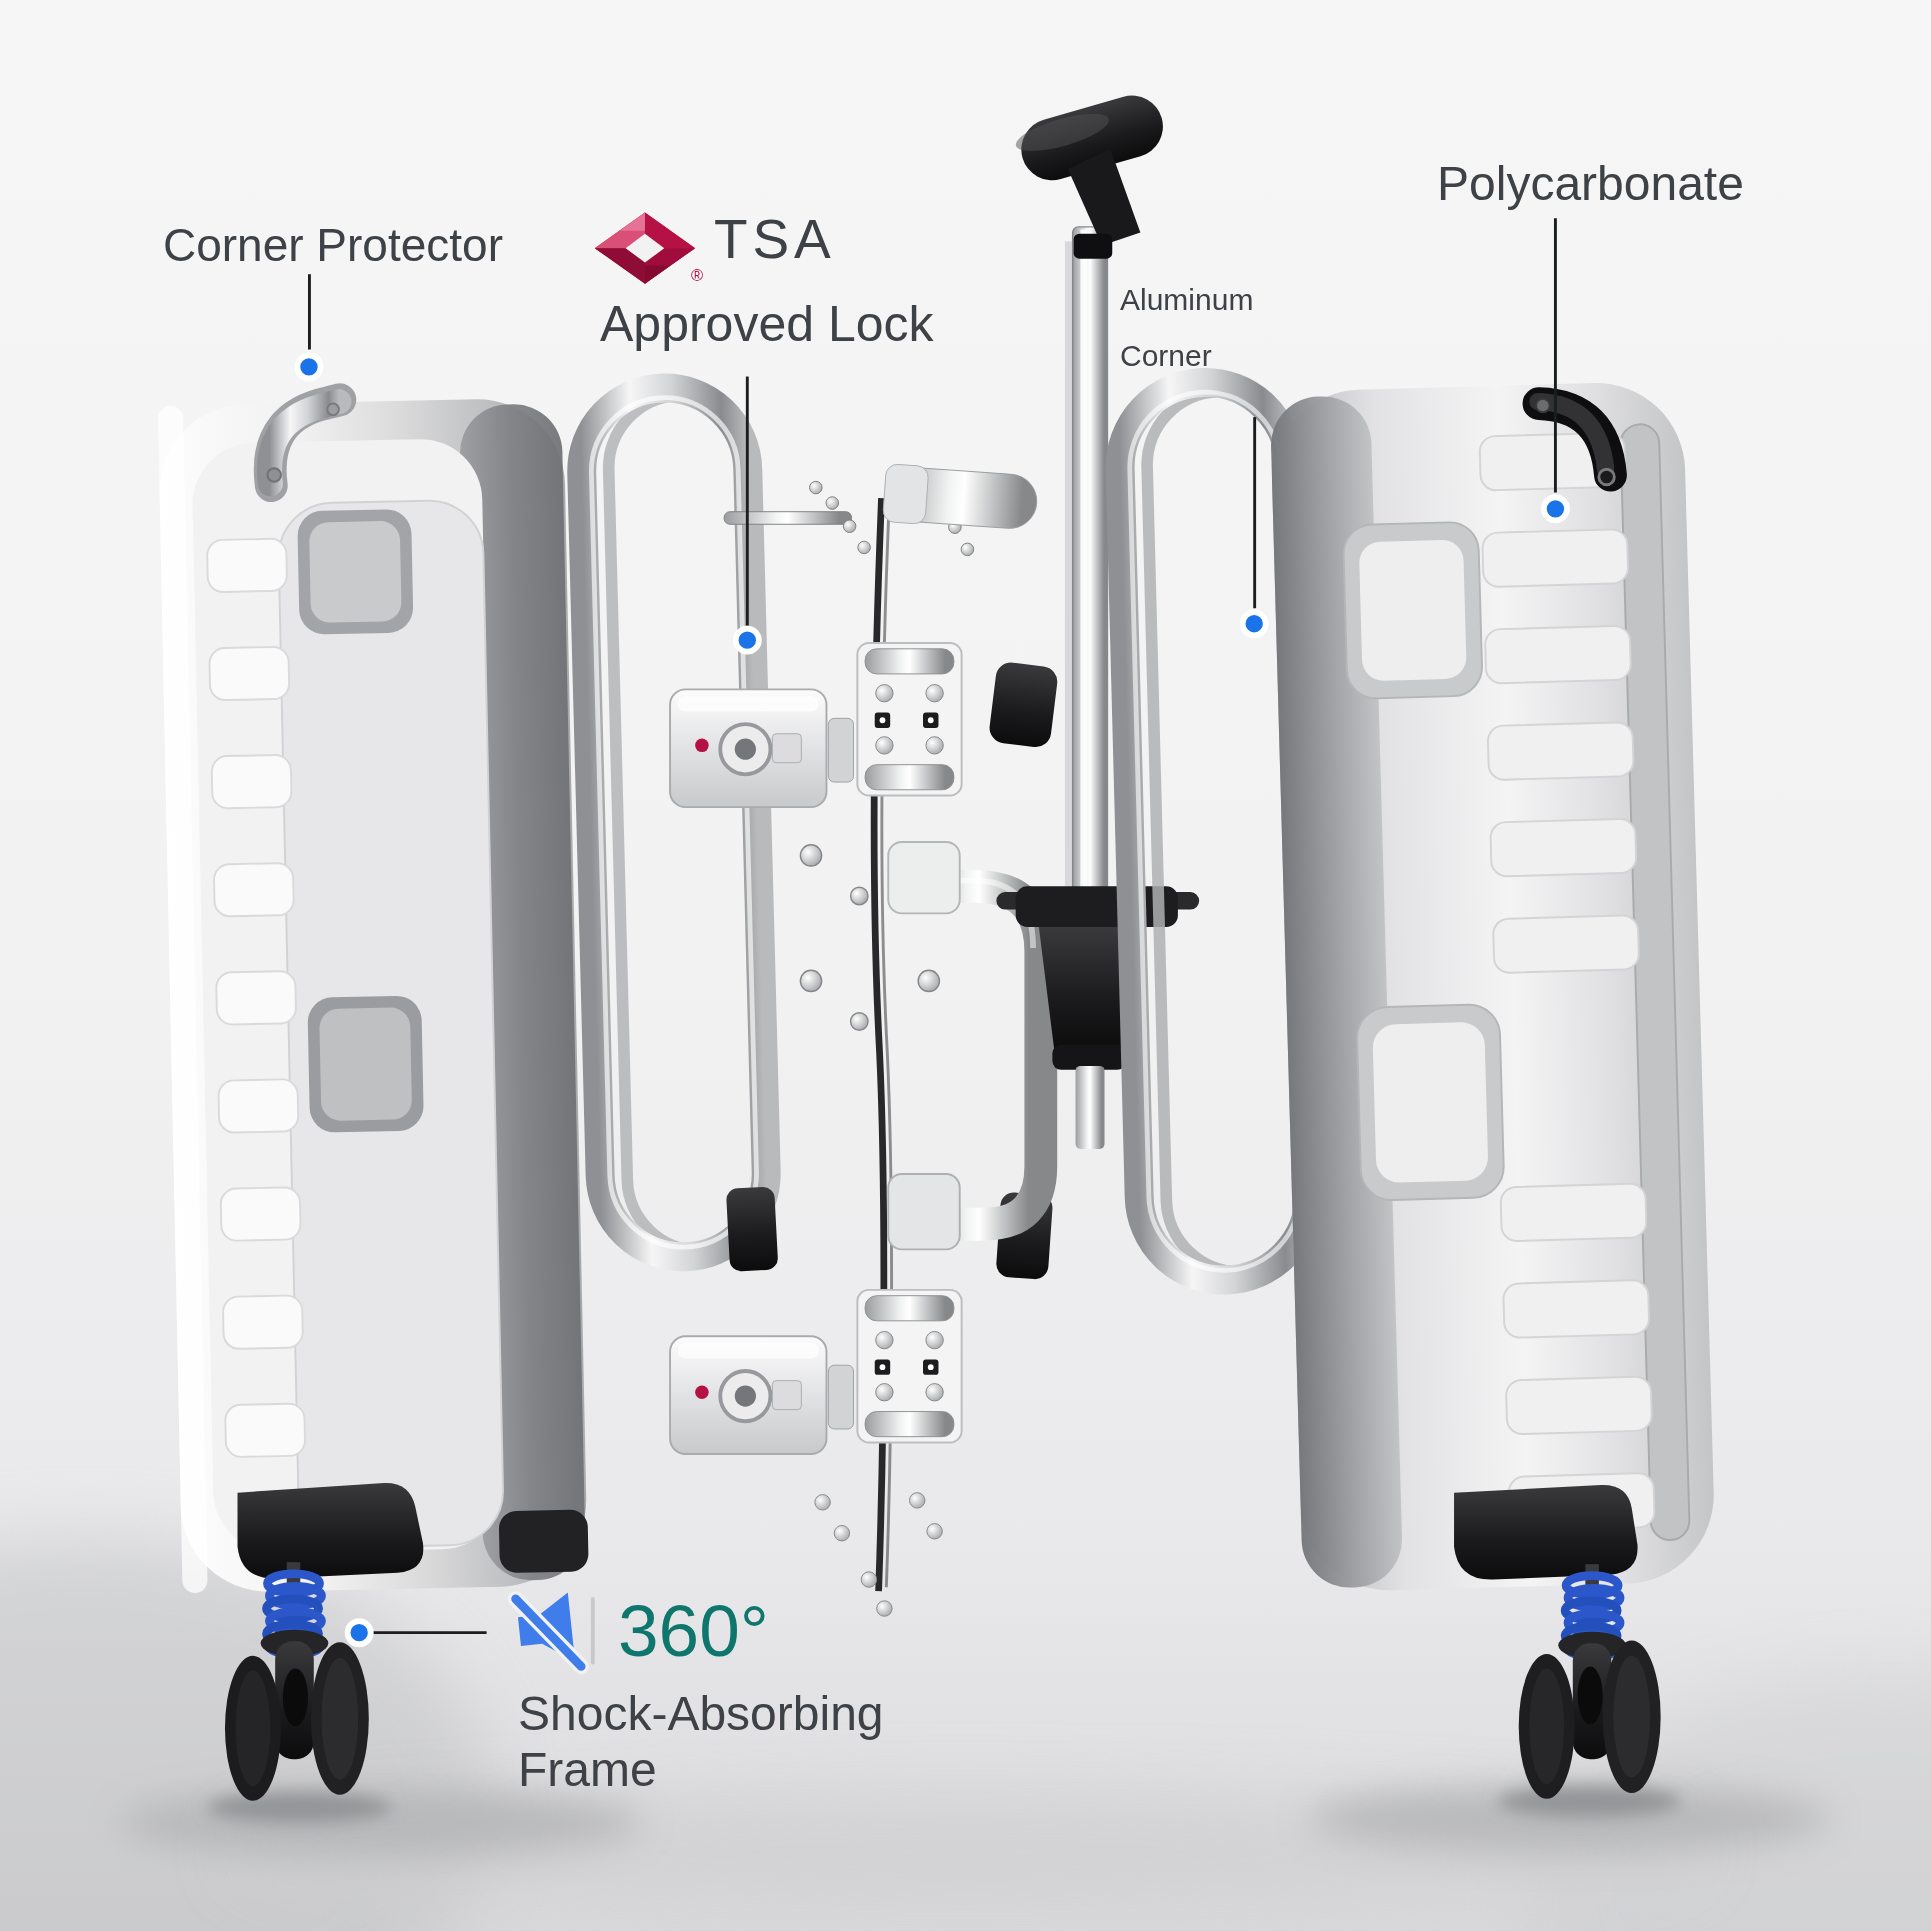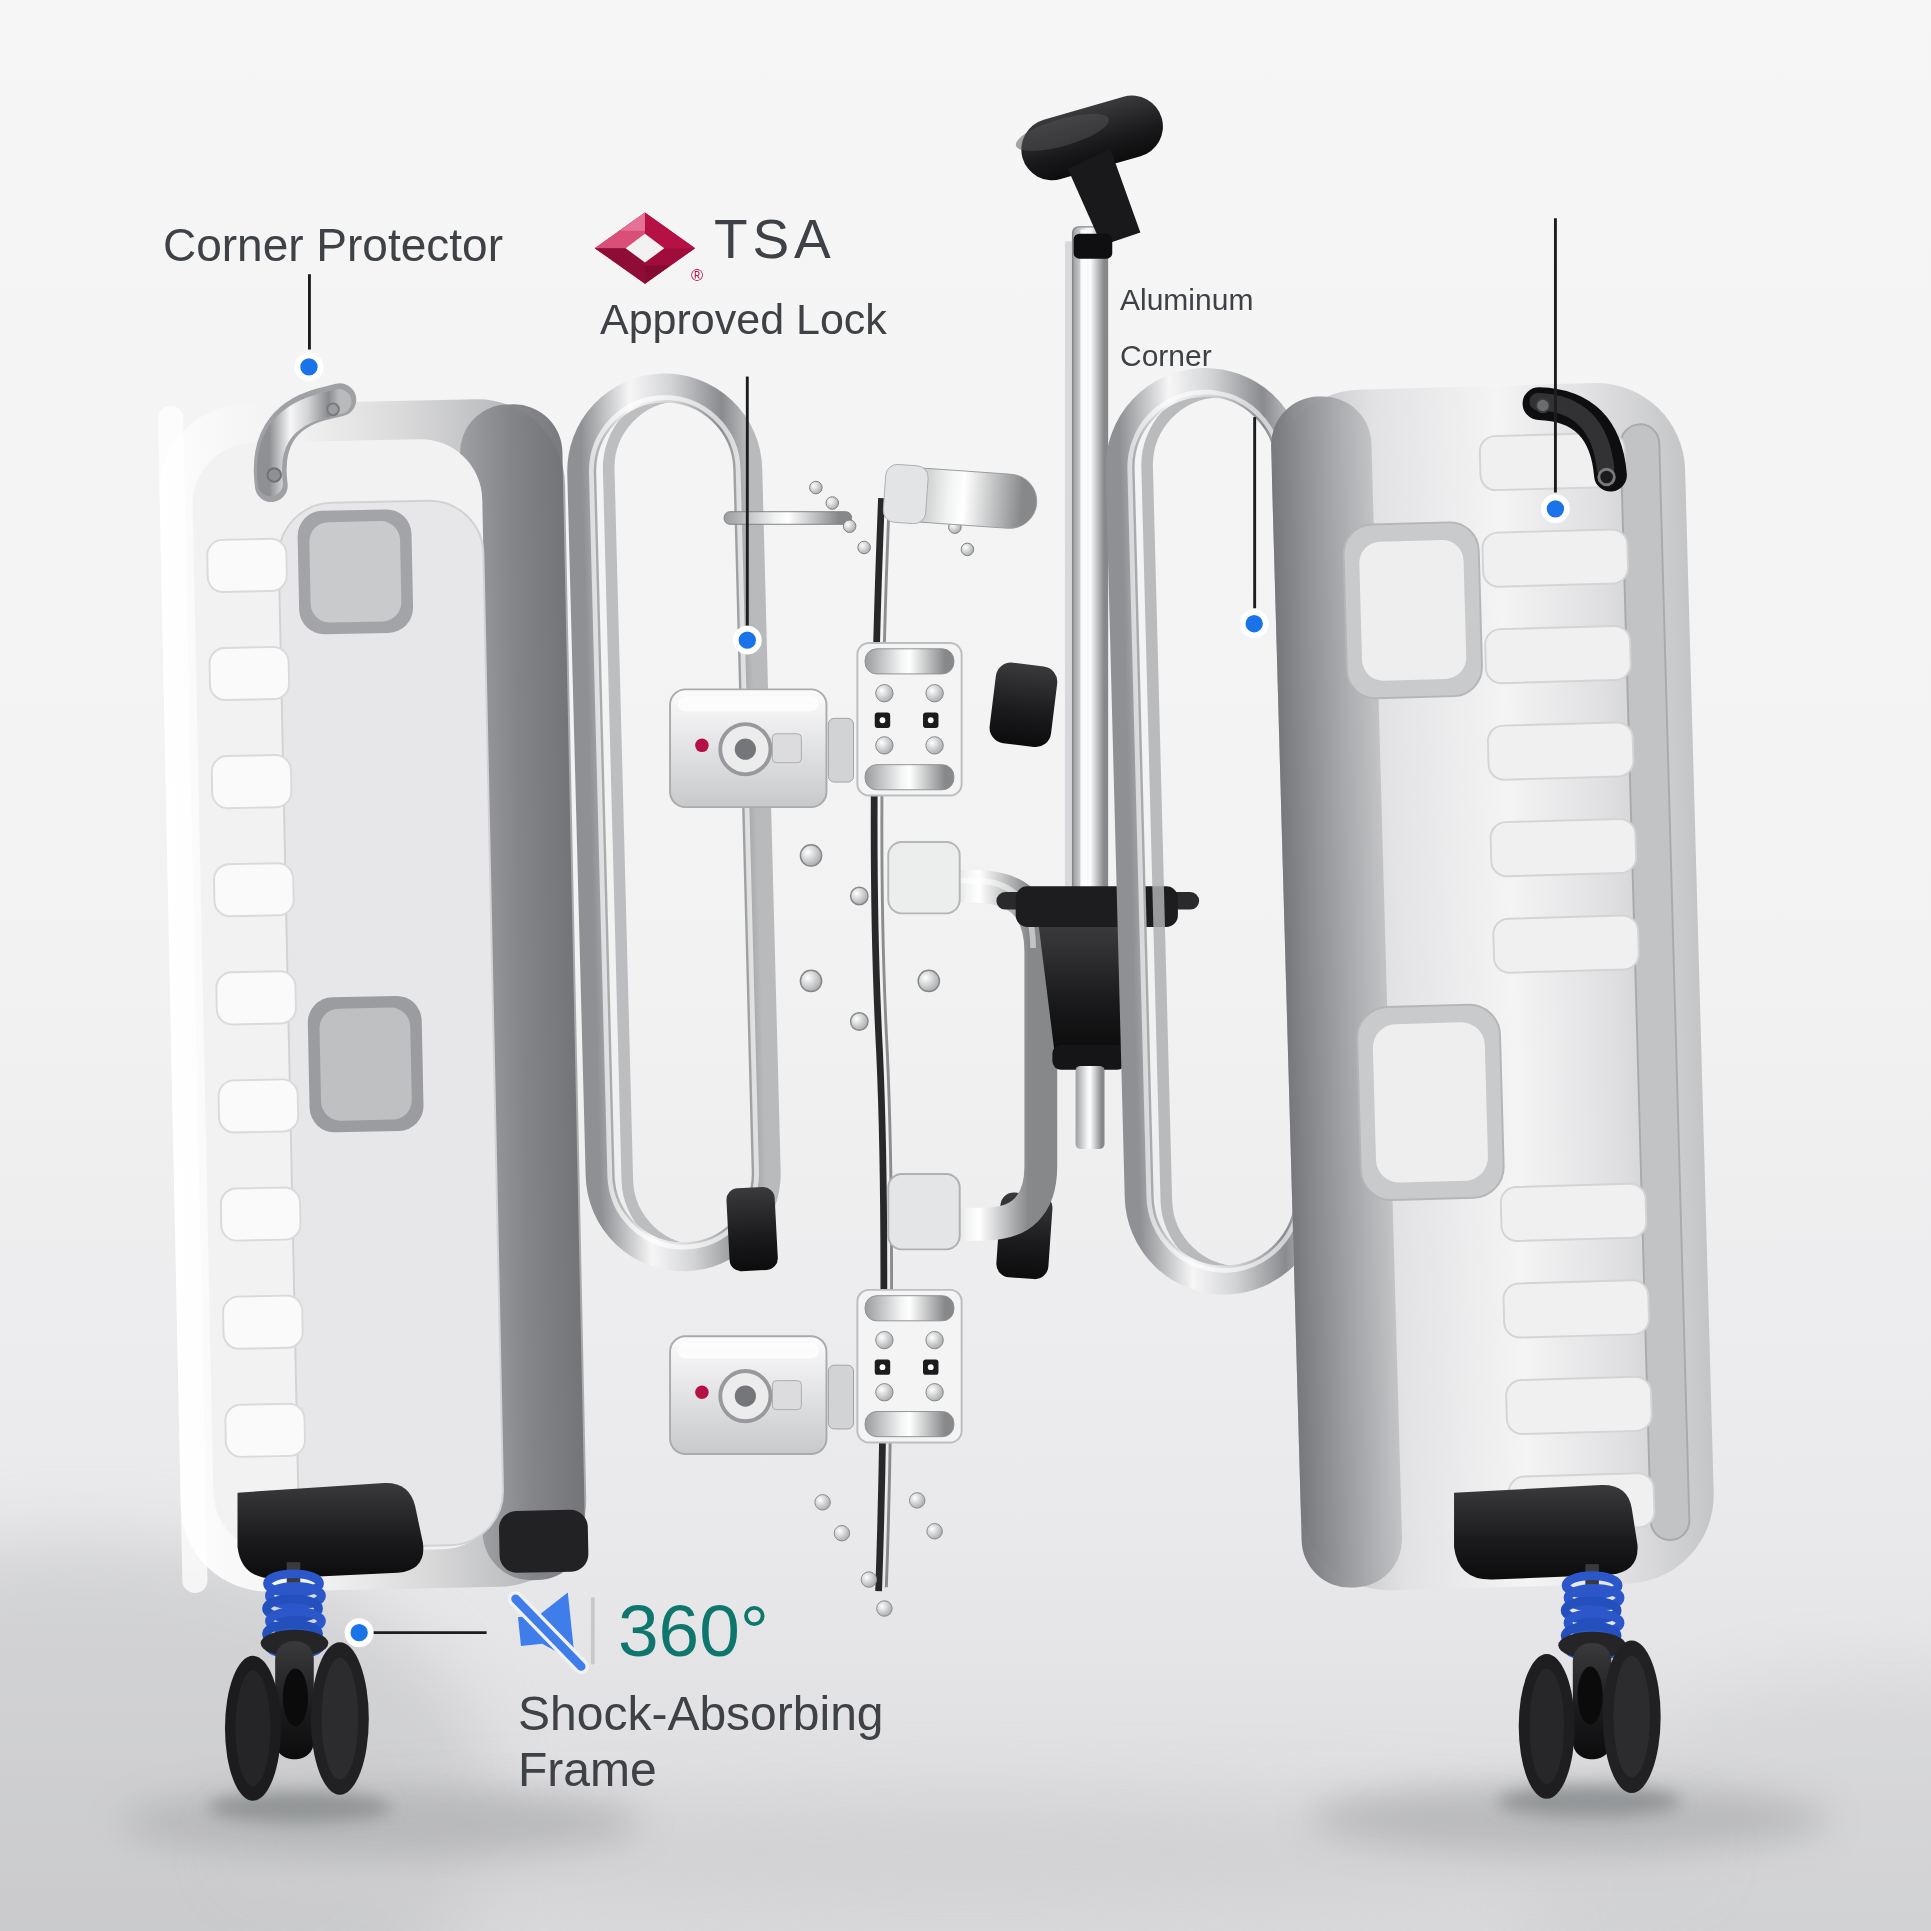--- a/index.html
+++ b/index.html
@@ -4,21 +4,21 @@
 <title></title>
 <style>
   html,body{margin:0;padding:0;}
   .canvas{position:relative;width:1931px;height:1931px;overflow:hidden;
           background:#f2f2f3;font-family:"Liberation Sans",sans-serif;}
   .scene{position:absolute;left:0;top:0;}
   .lbl{position:absolute;color:#3e4145;font-weight:500;white-space:nowrap;}
   .lbl-corner{left:126px;top:218px;width:377px;text-align:right;font-size:46px;}
   .lbl-tsa-brand{left:714px;top:207px;font-size:55px;letter-spacing:4.8px;}
   .lbl-tsa-reg{left:691px;top:266px;font-size:16.4px;color:#b11448;font-weight:400;}
-  .lbl-approved{left:600px;top:295px;font-size:43px;text-align:right;}
+  .lbl-approved{left:600px;top:295px;font-size:50px;text-align:right;}
   .lbl-alum{left:1120px;top:272px;font-size:30px;line-height:56px;}
   .lbl-poly-val{left:1437px;top:70px;font-size:73px;color:#35373a;}
   .lbl-poly{left:1437px;top:156px;font-size:48px;}
   .lbl-deg{left:618px;top:1589px;font-size:73px;color:#0f766e;}
   .lbl-shock{left:518px;top:1686px;font-size:48px;line-height:56px;}
   .lbl span{display:block;}
 </style>
 </head>
 <body>
 
@@ -346,20 +346,21 @@
 
 <div class="lbl lbl-tsa-brand">TSA</div>
 <div class="lbl lbl-tsa-reg">®</div>
 <div class="lbl lbl-approved">Approved Lock</div>
 
 <div class="lbl lbl-alum">
   <span>Aluminum</span>
   <span>Corner</span>
 </div>
 
+<div class="lbl lbl-poly">Polycarbonate</div>
 
 <div class="lbl lbl-deg">360°</div>
 <div class="lbl lbl-shock">
   <span>Shock-Absorbing</span>
   <span>Frame</span>
 </div>
 
 </div>
 
 

